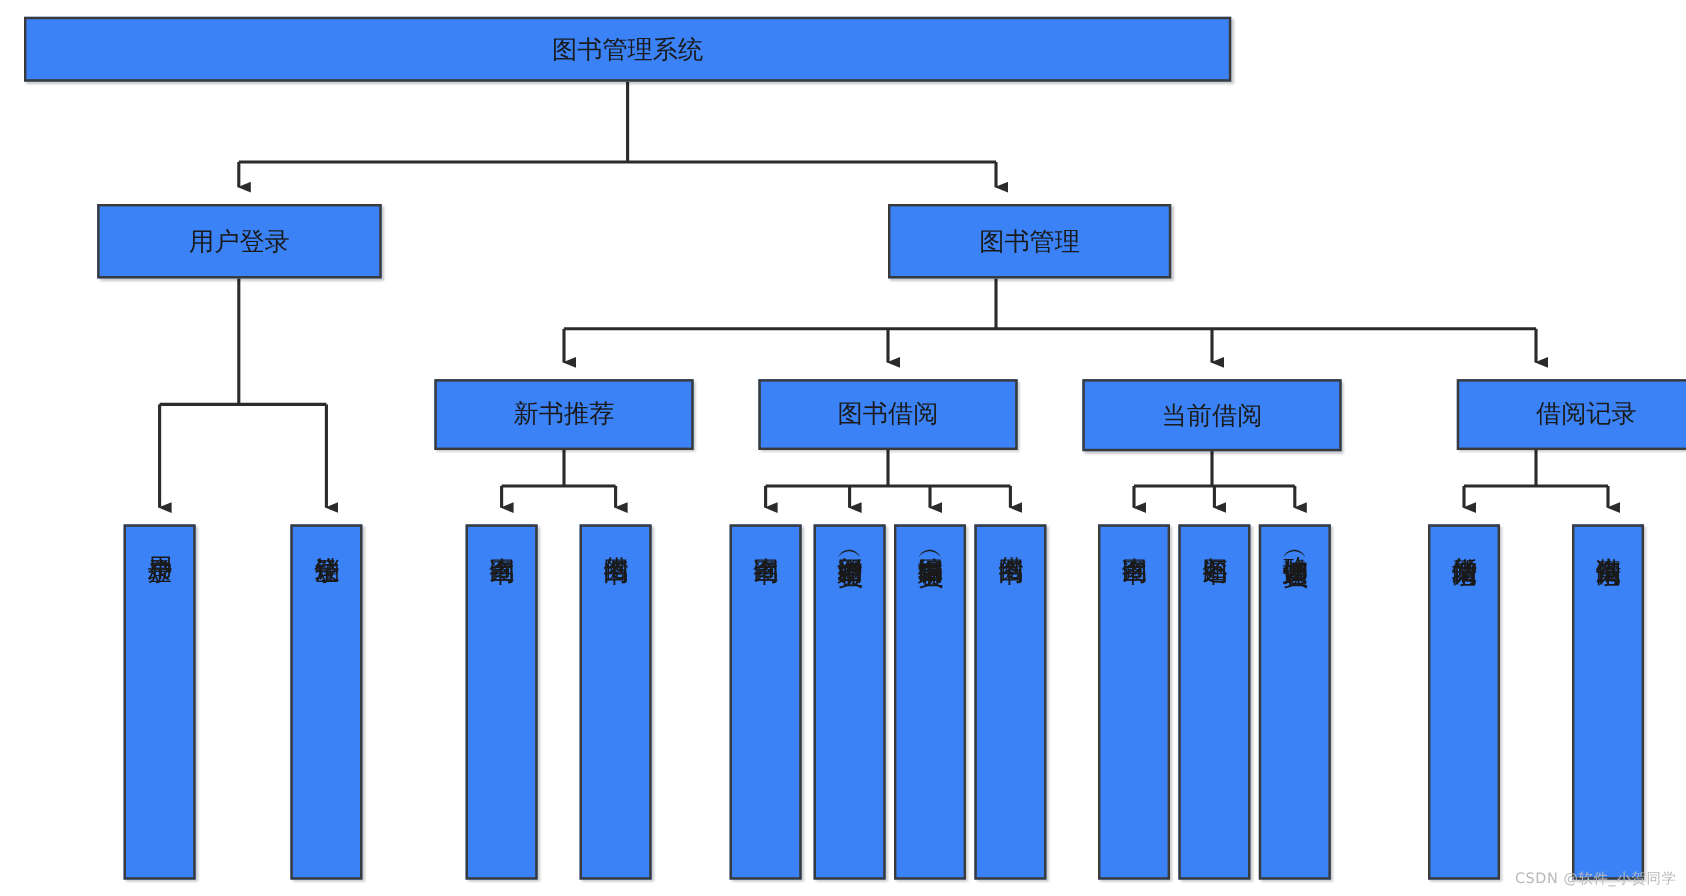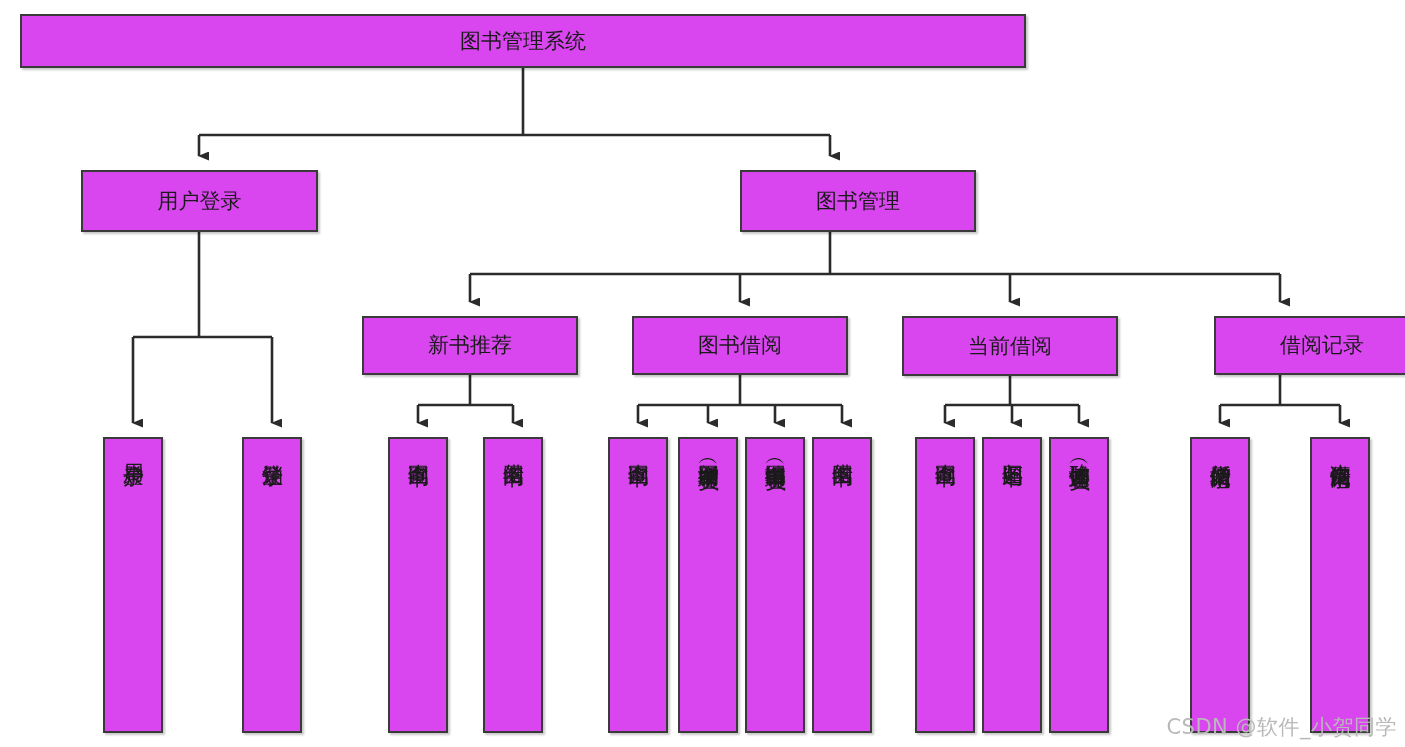--- a/index.html
+++ b/index.html
@@ -23,21 +23,21 @@
     position: absolute;
     left: 0;
     top: 0;
     width: 1405px;
     height: 747px;
     pointer-events: none;
   }
   .node {
     position: absolute;
     box-sizing: border-box;
-    background: #d946ef;
+    background: #3b82f6;
     border: 2px solid #3a3a3a;
     box-shadow: 2px 2px 2px rgba(0,0,0,0.22);
     display: flex;
     align-items: center;
     justify-content: center;
     color: #1a1a1a;
   }
   .node .label {
     text-align: center;
     line-height: 1.18;
@@ -59,21 +59,21 @@
     text-orientation: upright;
     font-size: 21px;
     letter-spacing: 1px;
     line-height: 1;
     max-height: 280px;
   }
   .watermark {
     position: absolute;
     right: 8px;
     bottom: 6px;
-    font-size: 21px;
+    font-size: 12px;
     color: #b9b9b9;
     letter-spacing: 0.5px;
     user-select: none;
     white-space: pre;
   }
 </style>
 </head>
 <body>
 
 <div id="diagram-root">

